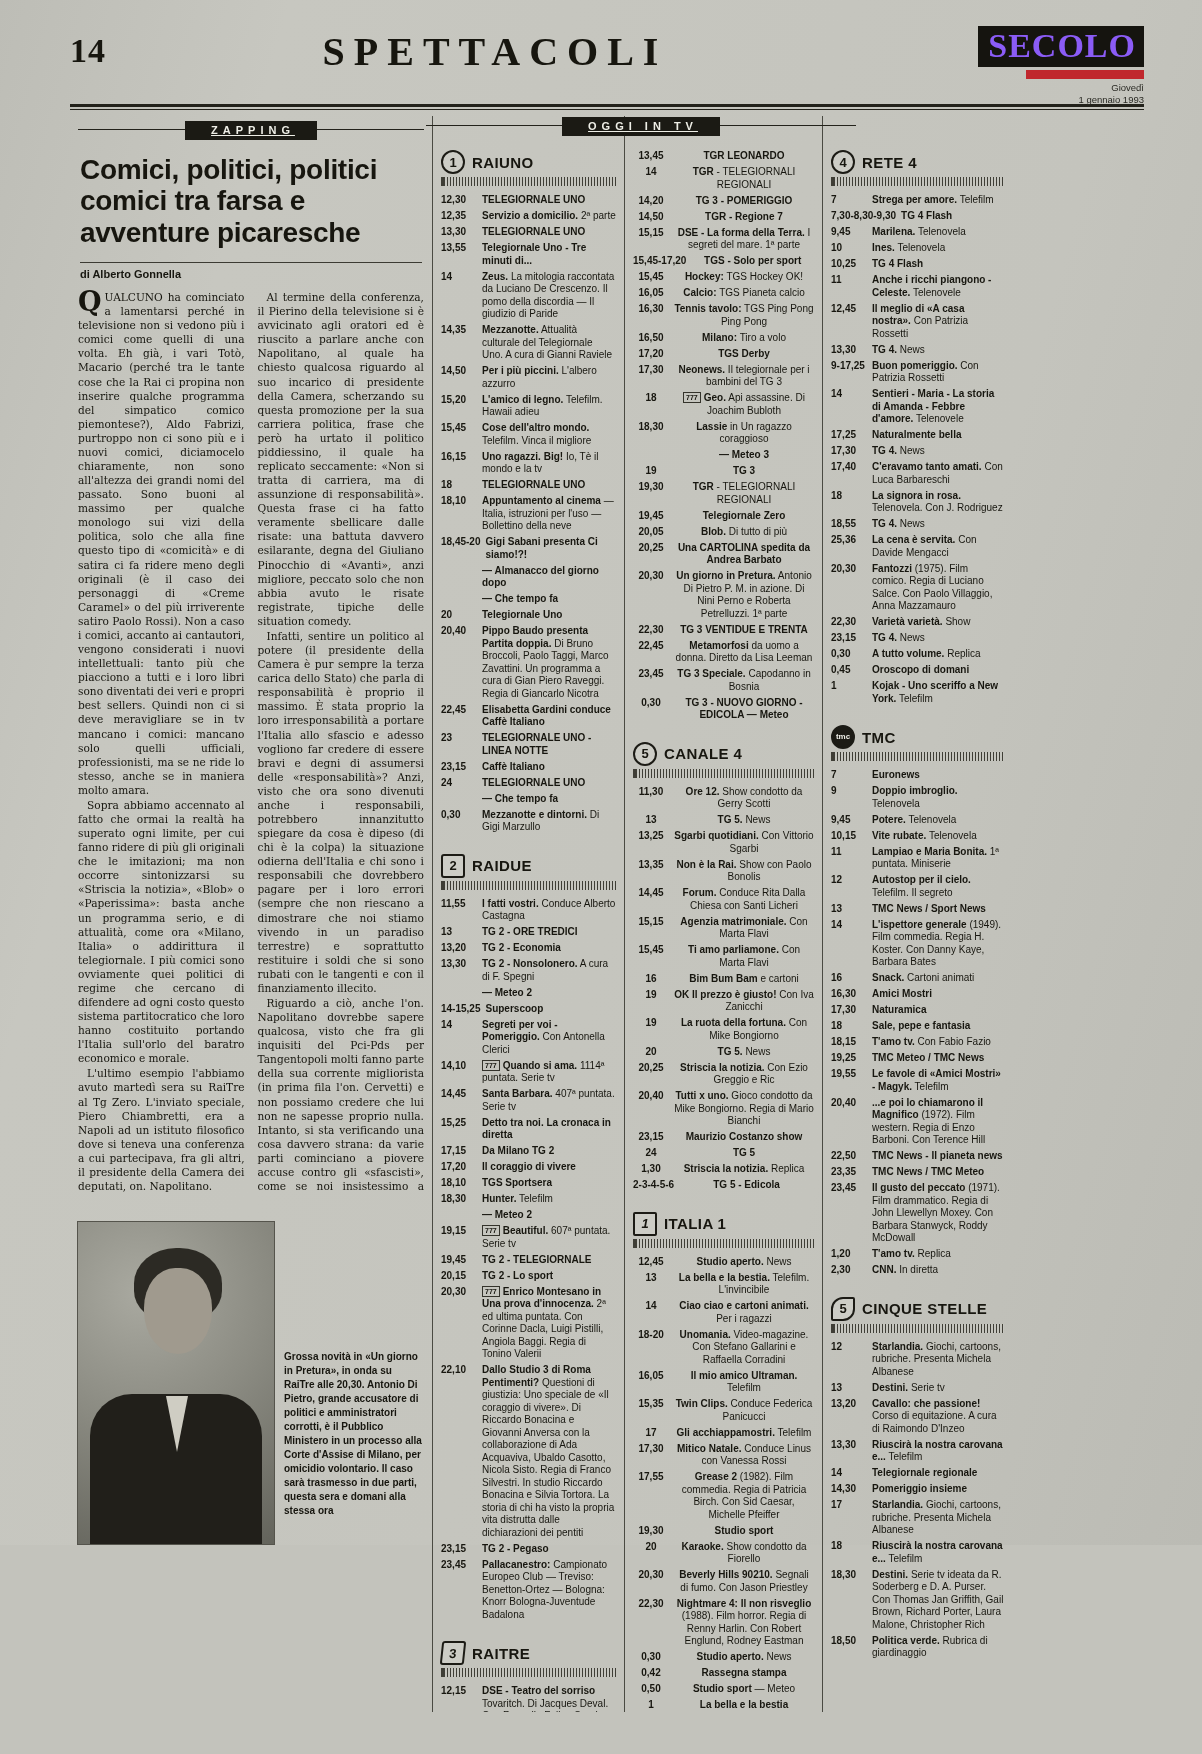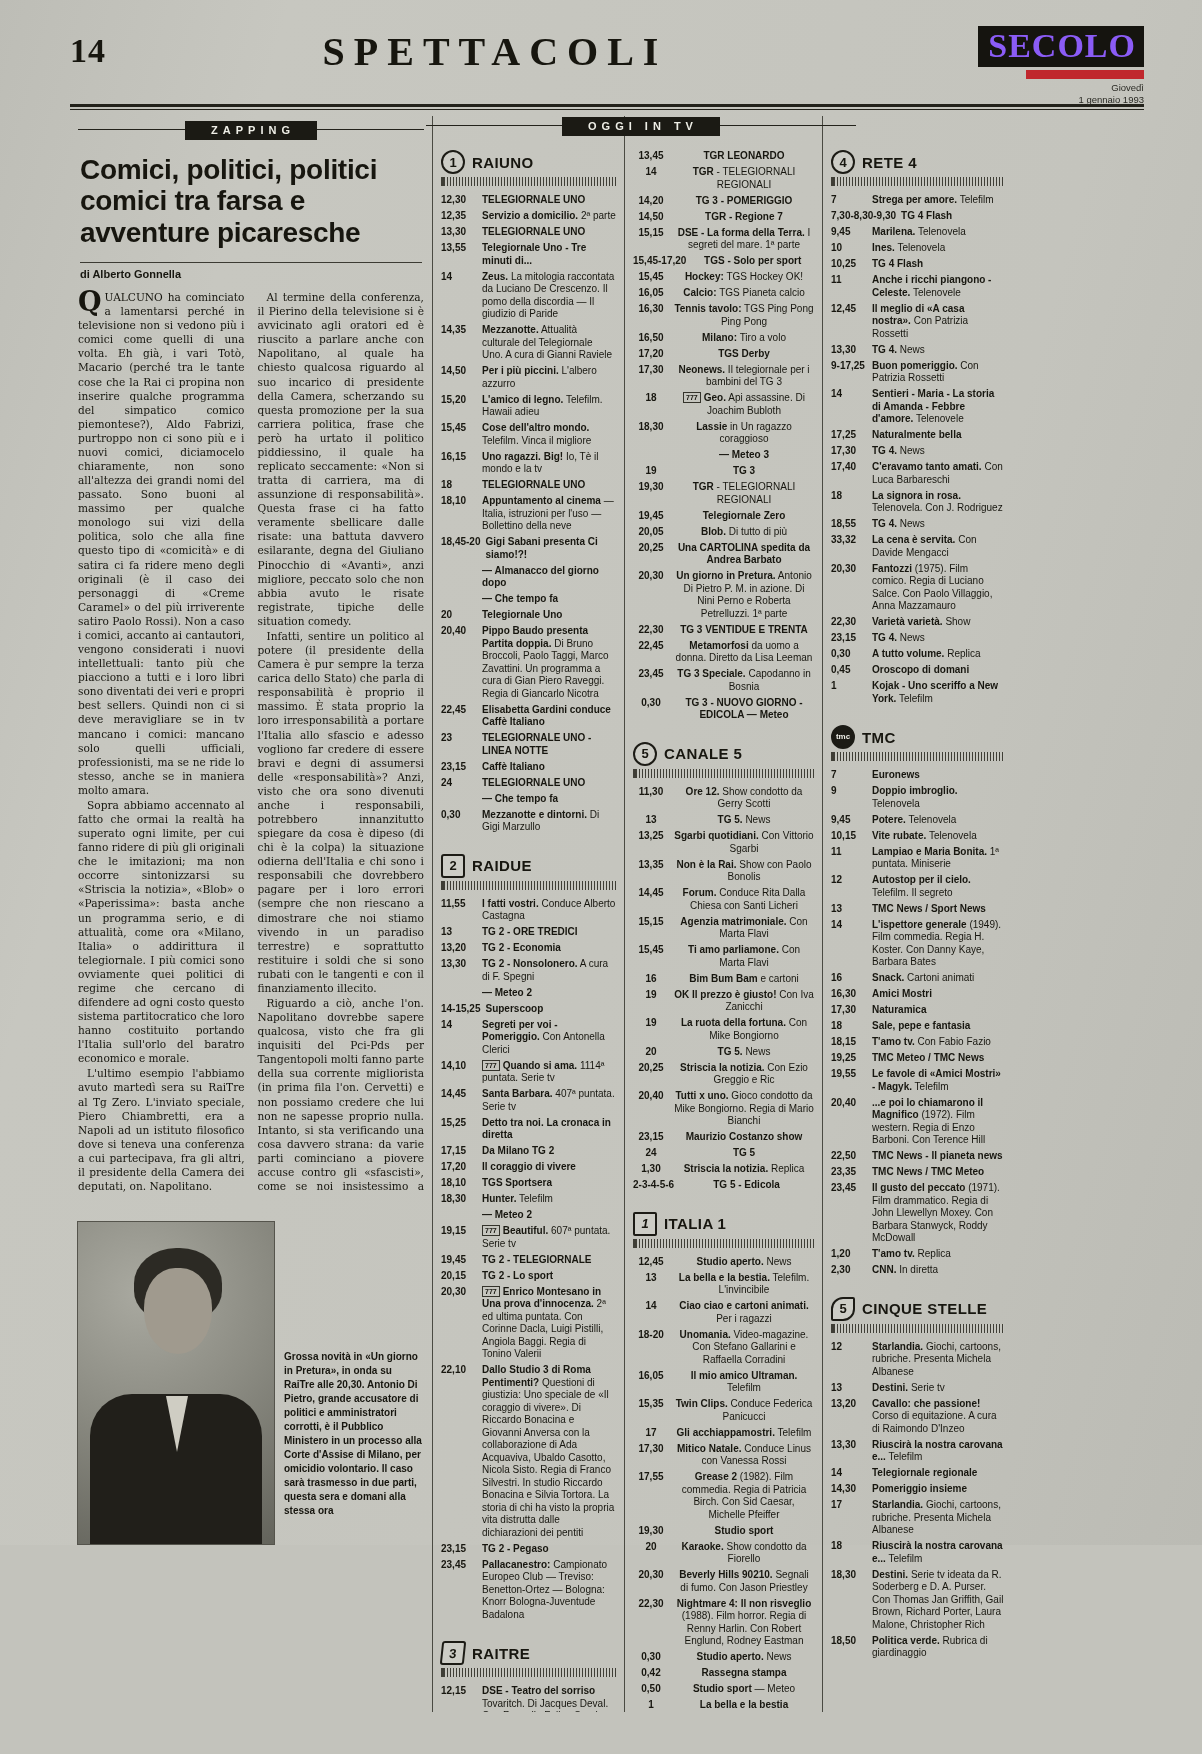--- a/index.html
+++ b/index.html
@@ -31,21 +31,21 @@
   .article-col { width:362px; padding-top:2px; }
   .listing-col { padding-top:34px; font-size:10px; line-height:1.25; }
   .listing-col.c1 { width:192px; }
   .listing-col.c2 { width:198px;text-align:center; }
   .listing-col.c3 { width:190px; }
 
   
   .band { position:relative; text-align:center; height:20px; }
   .band::before { content:""; position:absolute; left:0; right:0; top:9px; border-top:1.5px solid #23221b; }
   .band .band-label { position:relative; display:inline-block; background:#1b1a14; color:#eeeee6;
-    font:700 11px/1 "Liberation Sans", sans-serif; letter-spacing:5px; padding:4px 22px 4px 26px; }
+    font:700 11px/1 "Liberation Sans", sans-serif; letter-spacing:5px; padding:4px 22px 4px 26px;text-decoration:underline; }
   .oggi-band { position:absolute; top:0; left:356px; width:430px; z-index:3; }
 
   
   .zapping-band { margin:2px 0 14px; }
   .headline { font:700 28px/1.12 "Liberation Sans", sans-serif; letter-spacing:-0.3px; margin:8px 2px 14px; }
   .byline { font:700 11px/1 "Liberation Sans", sans-serif; border-top:1px solid #3c3b33; padding-top:6px; margin:0 2px 10px; }
   .article-body { column-count:2; column-gap:13px; height:918px; overflow:hidden;
     font:10.6px/1.33 "DejaVu Serif", "Liberation Serif", serif; text-align:justify; hyphens:auto; }
   .article-body p { margin:0 0 1px; text-indent:9px; }
   .article-body p:first-of-type { text-indent:0; }
@@ -439,21 +439,21 @@
             <span class="e-text"><b>TG 3 Speciale.</b> Capodanno in Bosnia</span>
           </div>
           <div class="entry">
             <span class="e-time">0,30</span>
             <span class="e-text"><b>TG 3 - NUOVO GIORNO - EDICOLA — Meteo</b></span>
           </div>
         </div>
         <div class="channel">
           <div class="ch-header">
             <span class="ch-logo logo-canale5">5</span>
-            <span class="ch-name">CANALE 5</span>
+            <span class="ch-name">CANALE 4</span>
           </div>
           <div class="ch-bar"></div>
           <div class="entry">
             <span class="e-time">11,30</span>
             <span class="e-text"><b>Ore 12.</b> Show condotto da Gerry Scotti</span>
           </div>
           <div class="entry">
             <span class="e-time">13</span>
             <span class="e-text"><b>TG 5.</b> News</span>
           </div>
@@ -655,21 +655,21 @@
           </div>
           <div class="entry">
             <span class="e-time">18</span>
             <span class="e-text"><b>La signora in rosa.</b> Telenovela. Con J. Rodriguez</span>
           </div>
           <div class="entry">
             <span class="e-time">18,55</span>
             <span class="e-text"><b>TG 4.</b> News</span>
           </div>
           <div class="entry">
-            <span class="e-time">33,32</span>
+            <span class="e-time">25,36</span>
             <span class="e-text"><b>La cena è servita.</b> Con Davide Mengacci</span>
           </div>
           <div class="entry">
             <span class="e-time">20,30</span>
             <span class="e-text"><b>Fantozzi</b> (1975). Film comico. Regia di Luciano Salce. Con Paolo Villaggio, Anna Mazzamauro</span>
           </div>
           <div class="entry">
             <span class="e-time">22,30</span>
             <span class="e-text"><b>Varietà varietà.</b> Show</span>
           </div>

